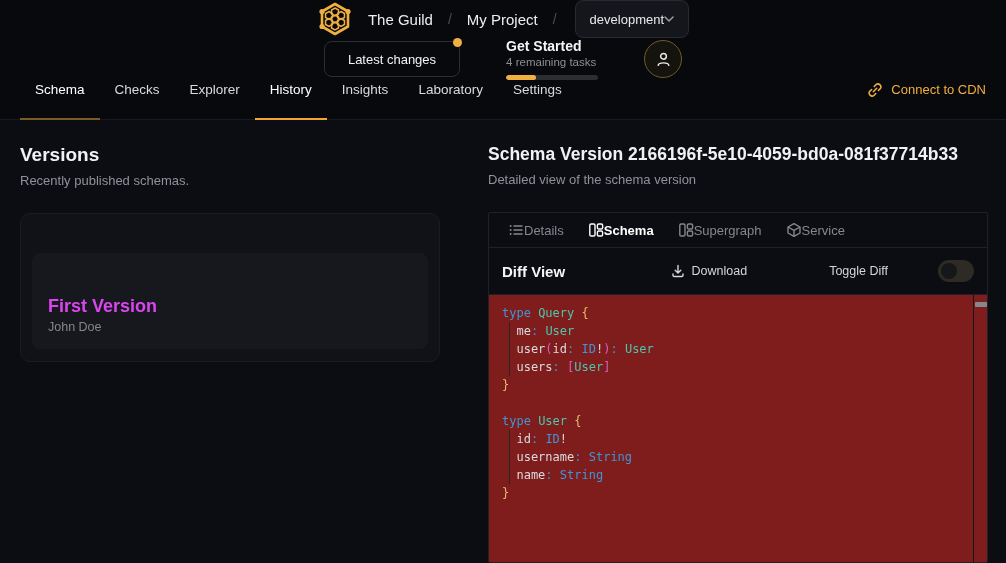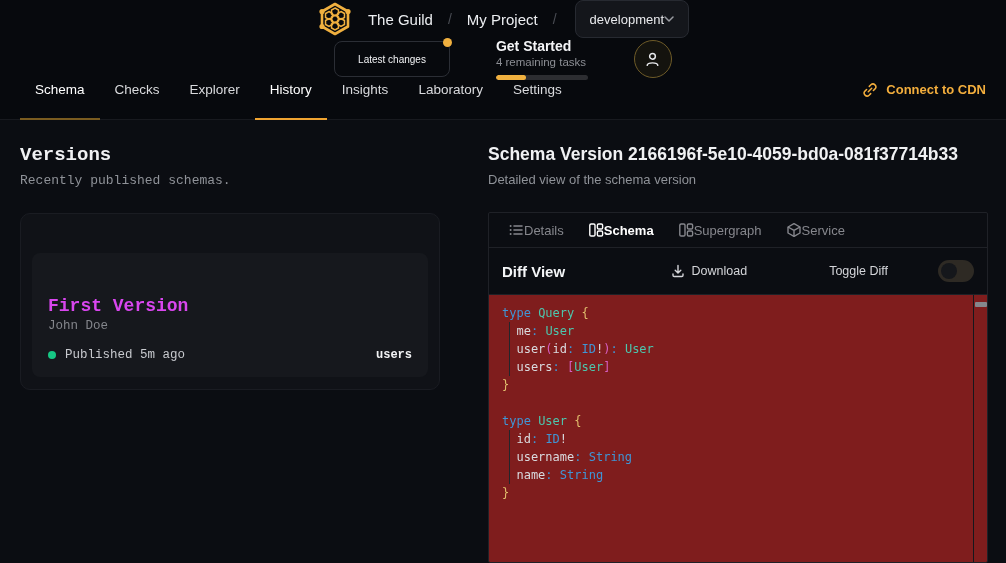--- a/index.html
+++ b/index.html
@@ -25,21 +25,21 @@
   .env-btn {
     margin-left:18px; height:38px; padding:0 14px;
     background:#14161b; border:1px solid #272a31; border-radius:8px;
     display:flex; align-items:center; gap:0;
     font-size:13px; color:#e9eaed; cursor:pointer;
   }
   .topbar-right { display:flex; align-items:center; gap:46px; }
   .latest-btn {
     position:relative; height:36px; padding:0 23px;
     background:transparent; border:1px solid #2b2e35; border-radius:8px;
-    font-size:10px; color:#f2f3f5; cursor:pointer;
+    font-size:13px; color:#f2f3f5; cursor:pointer;
     font-family:"Liberation Sans", sans-serif;
   }
   .latest-dot {
     position:absolute; top:-4px; right:-3px; width:9px; height:9px;
     border-radius:50%; background:#f0b03f;
   }
   .get-started { width:92px; cursor:pointer; }
   .gs-title { font-size:14px; font-weight:700; color:#f4f5f7; }
   .gs-sub { font-size:11.5px; color:#8c8e94; margin-top:2px; white-space:nowrap; }
   .gs-bar { margin-top:7px; height:5px; border-radius:3px; background:#2c2d31; overflow:hidden; }
@@ -59,26 +59,26 @@
   .nav-tabs { display:flex; align-items:stretch; }
   .nav-tab {
     display:flex; align-items:center; padding:0 15px;
     font-size:13.5px; color:#d9dadd; cursor:pointer;
     border-bottom:2px solid transparent; margin-bottom:-1px;
   }
   .nav-tab.active { color:#ffffff; border-bottom-color:#f0a431; }
   .nav-tab.secondary { color:#ffffff; border-bottom-color:#7a5c20; }
   .cdn-link {
     display:flex; align-items:center; gap:8px;
-    color:#f3ae3d; font-size:13px; cursor:pointer;font-weight:bold;
+    color:#f3ae3d; font-size:13px; cursor:pointer;
   }
 
   
   .main { display:flex; height:443px; }
-  .left-col { width:464px; padding:24px 24px 0 20px;font-family:Liberation Mono, monospace; }
+  .left-col { width:464px; padding:24px 24px 0 20px; }
   .panel-title { font-size:19px; font-weight:700; color:#f0f1f3; }
   .panel-sub { margin-top:7px; font-size:13px; color:#8f9298; }
 
   .outer-card {
     margin-top:25px; background:#101217; border:1px solid #1a1c22;
     border-radius:10px; padding:39px 11px 12px;
   }
   .version-card {
     background:#16181d; border-radius:8px; padding:13px 16px 15px; cursor:pointer;
   }
@@ -228,25 +228,20 @@
 <main class="main">
 
   <section class="left-col">
     <h1 class="panel-title">Versions</h1>
     <p class="panel-sub">Recently published schemas.</p>
 
     <div class="outer-card">
       <div class="version-card">
         <div class="vc-name">First Version</div>
         <div class="vc-author">John Doe</div>
-        <div class="vc-meta">
-          <span class="vc-dot" id="status-dot" style="background: rgb(22, 199, 132);"></span>
-          <span class="vc-status">Published 5m ago</span>
-          <span class="vc-service">users</span>
-        </div>
       </div>
     </div>
   </section>
 
   <section class="right-col">
     <h1 class="detail-title">Schema Version 2166196f-5e10-4059-bd0a-081f37714b33</h1>
     <p class="panel-sub">Detailed view of the schema version</p>
 
     <div class="detail-panel">
 

